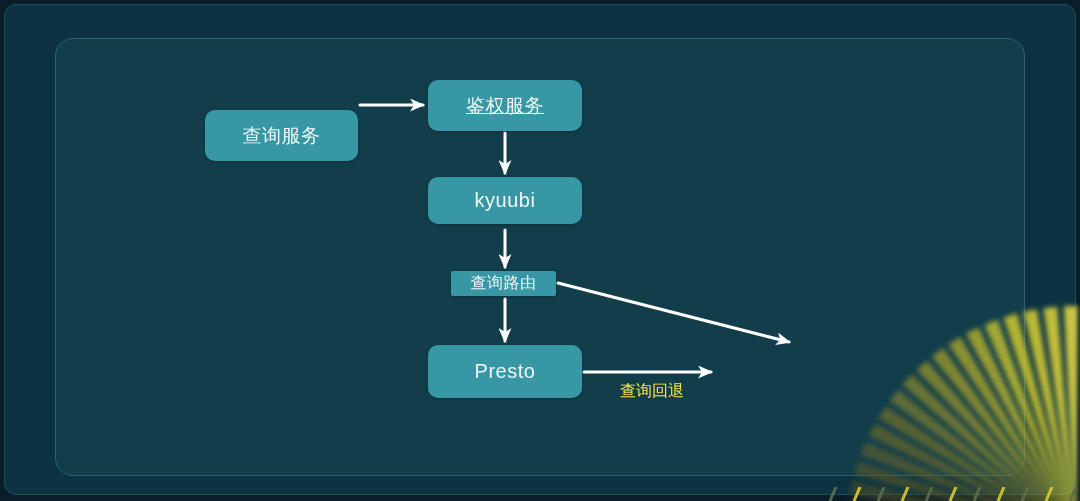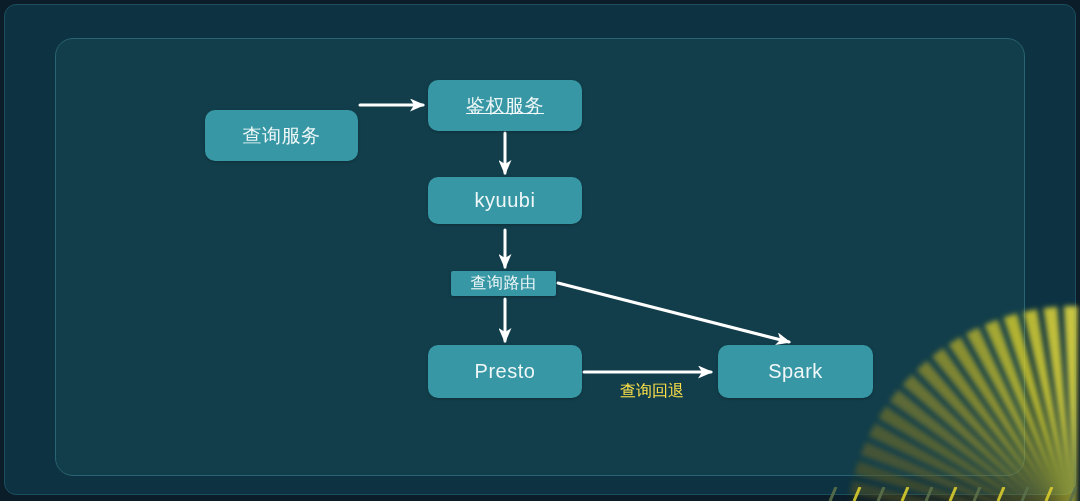--- a/index.html
+++ b/index.html
@@ -69,21 +69,20 @@
     <line x1="505" y1="299" x2="505" y2="341" stroke="#ffffff" stroke-width="3" stroke-linecap="round" marker-end="url(#ah)"></line>
     <line x1="558" y1="283" x2="789" y2="342" stroke="#ffffff" stroke-width="3" stroke-linecap="round" marker-end="url(#ah)"></line>
     <line x1="584" y1="372" x2="711" y2="372" stroke="#ffffff" stroke-width="3" stroke-linecap="round" marker-end="url(#ah)"></line>
   </svg>
 
   <div class="node node-query-service">查询服务</div>
   <div class="node node-auth-service">鉴权服务</div>
   <div class="node node-kyuubi">kyuubi</div>
   <div class="node node-presto">Presto</div>
   <div class="node node-query-router">查询路由</div>
-  <div class="node node-spark">Spark</div>
 
   <div class="edge-label">查询回退</div>
 
   <svg class="palm-leaf" viewBox="0 0 360 260">
     <defs>
       <filter id="leafblur" x="-20%" y="-20%" width="140%" height="140%">
         <feGaussianBlur stdDeviation="2.6"></feGaussianBlur>
       </filter>
     </defs>
     <g id="fan" filter="url(#leafblur)">

